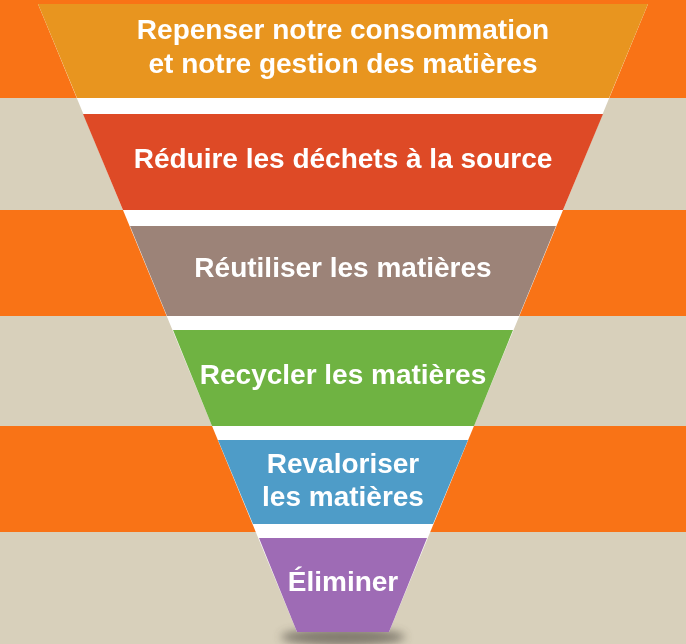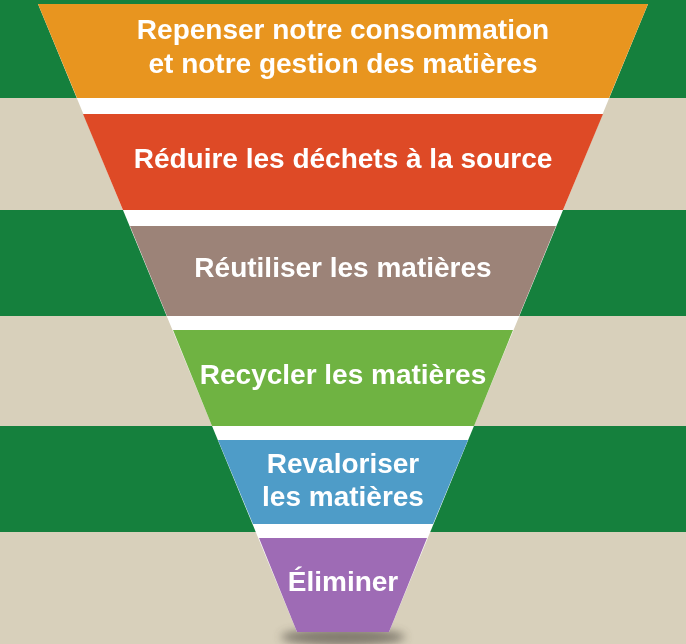--- a/index.html
+++ b/index.html
@@ -4,21 +4,21 @@
   <style>
     html, body {
       margin: 0;
       padding: 0;
       background: #ffffff;
     }
     .canvas {
       position: relative;
       width: 686px;
       height: 644px;
-      background: #15803d;
+      background: #f97316;
       overflow: hidden;
       font-family: "Liberation Sans", sans-serif;
     }
     svg {
       display: block;
     }
     .seg-label {
       font-family: "Liberation Sans", sans-serif;
       font-weight: 700;
       font-size: 28px;

